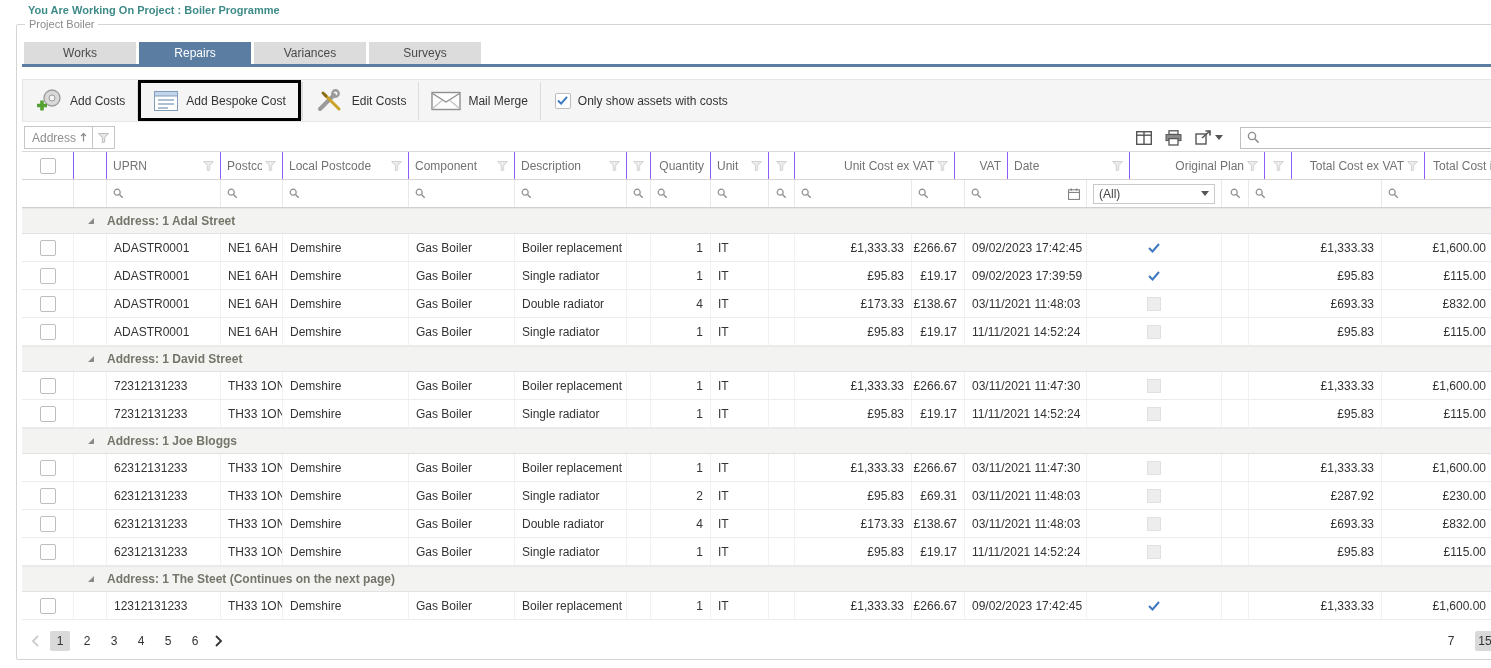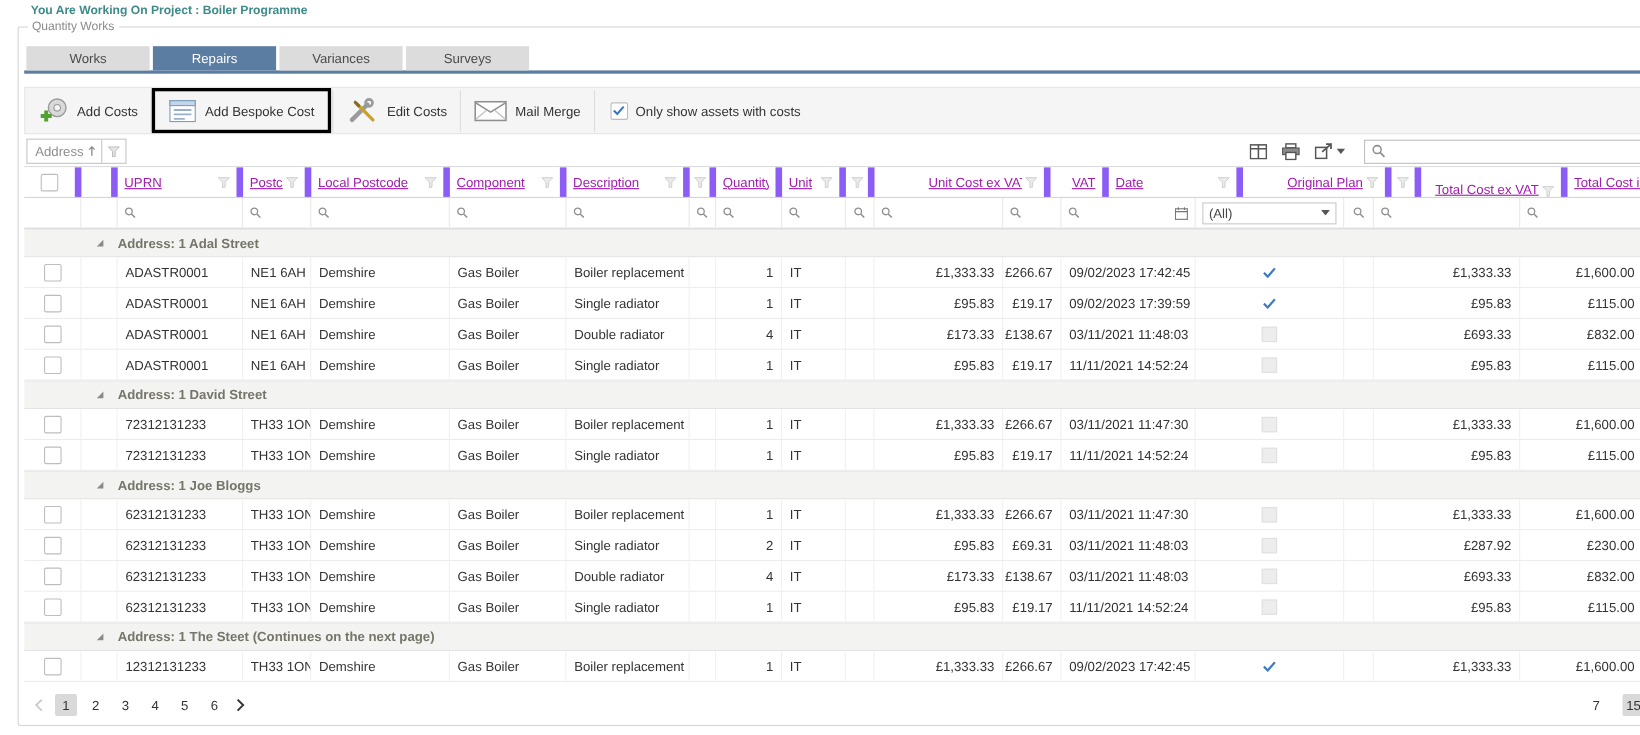--- a/index.html
+++ b/index.html
@@ -28,21 +28,21 @@
   .chip-sort{padding:0 5px 0 0;display:flex;align-items:center;}
   .chip-funnel{border-left:1px solid #c6c6c6;padding:0 5px;display:flex;align-items:center;height:100%;cursor:pointer;}
   .gridbar-right{margin-left:auto;display:flex;align-items:center;gap:9px;}
   .gicon{display:flex;align-items:center;padding:2px;cursor:pointer;}
   .searchbox{width:295px;height:22px;border:1px solid #c0c0c0;display:flex;align-items:center;gap:6px;padding:0 6px;box-sizing:border-box;background:#fff;margin-left:6px;}
   .searchbox input{border:none;outline:none;flex:1;font-size:12px;font-family:"Liberation Sans",sans-serif;color:#333;background:transparent;}
   .searchbox input::placeholder{color:#9a9a9a;}
 
   .gridwrap{overflow:hidden;width:100%;}
   .hrow{display:flex;height:27px;border-bottom:1px solid #d5d5d5;background:#fff;}
-  .hcell{display:flex;align-items:center;box-sizing:border-box;padding:0 6px;color:#a21caf;border-right:6px solid #8b5cf6;flex-shrink:0;gap:3px;text-decoration:underline;}
+  .hcell{display:flex;align-items:center;box-sizing:border-box;padding:0 6px;color:#737373;border-right:1px solid #8b5cf6;flex-shrink:0;gap:3px;}
   .hlabel{flex:1;white-space:nowrap;overflow:hidden;}
   .hcell.right .hlabel{text-align:right;}
   .frow{display:flex;height:27px;border-bottom:1px solid #cfcfcf;background:#fff;}
   .fcell{display:flex;align-items:center;box-sizing:border-box;padding:0 6px;border-right:1px solid #e9e9e9;flex-shrink:0;gap:4px;}
   .fspacer{flex:1;}
   .opcombo{flex:1;display:flex;align-items:center;border:1px solid #c9c9c9;height:20px;padding:0 5px;background:#fff;box-sizing:border-box;}
   .opcombo .val{flex:1;color:#444;}
 
   .grow{display:flex;height:26px;background:#f3f3f2;border-bottom:1px solid #e2e2e2;border-top:1px solid #e8e8e8;align-items:center;box-sizing:border-box;}
   .gspacer{flex-shrink:0;}
@@ -62,21 +62,21 @@
   .pager-right{margin-left:auto;display:flex;align-items:center;}
   .pager-right .pnum{margin-right:0;margin-left:14px;}
 </style>
 </head>
 <body>
 
 <div class="page">
   <div class="banner">You Are Working On Project : Boiler Programme</div>
 
   <fieldset class="panel">
-    <legend class="panel-legend">Quantity Works</legend>
+    <legend class="panel-legend">Project Boiler</legend>
 
     <div class="tabs" id="tabs-row">
         <div class="tab">Works</div>
         <div class="tab active">Repairs</div>
         <div class="tab">Variances</div>
         <div class="tab">Surveys</div>
       </div>
     <div class="tab-underline"></div>
 
     <div class="toolbar">
@@ -288,21 +288,21 @@
               </svg>
             </span>
           </div>
           <div class="hcell" style="width: 27px; justify-content: center;">
             <span class="icn">
               <svg width="11" height="10" viewBox="0 0 11 10">
                 <path d="M0.5 0.5h10l-3.8 4v4.6l-2.4 0.7V4.5z" fill="#ebebeb" stroke="#cfcfcf" stroke-width="0.9"></path>
               </svg>
             </span>
           </div>
-          <div class="hcell right" style="width: 133px; align-items: flex-end;">
+          <div class="hcell right" style="width: 133px;">
             <span class="hlabel">Total Cost ex VAT</span>
             <span class="icn">
               <svg width="11" height="10" viewBox="0 0 11 10">
                 <path d="M0.5 0.5h10l-3.8 4v4.6l-2.4 0.7V4.5z" fill="#ebebeb" stroke="#cfcfcf" stroke-width="0.9"></path>
               </svg>
             </span>
           </div>
           <div class="hcell right" style="width: 112px;">
             <span class="hlabel">Total Cost inc VAT</span>
           </div>

